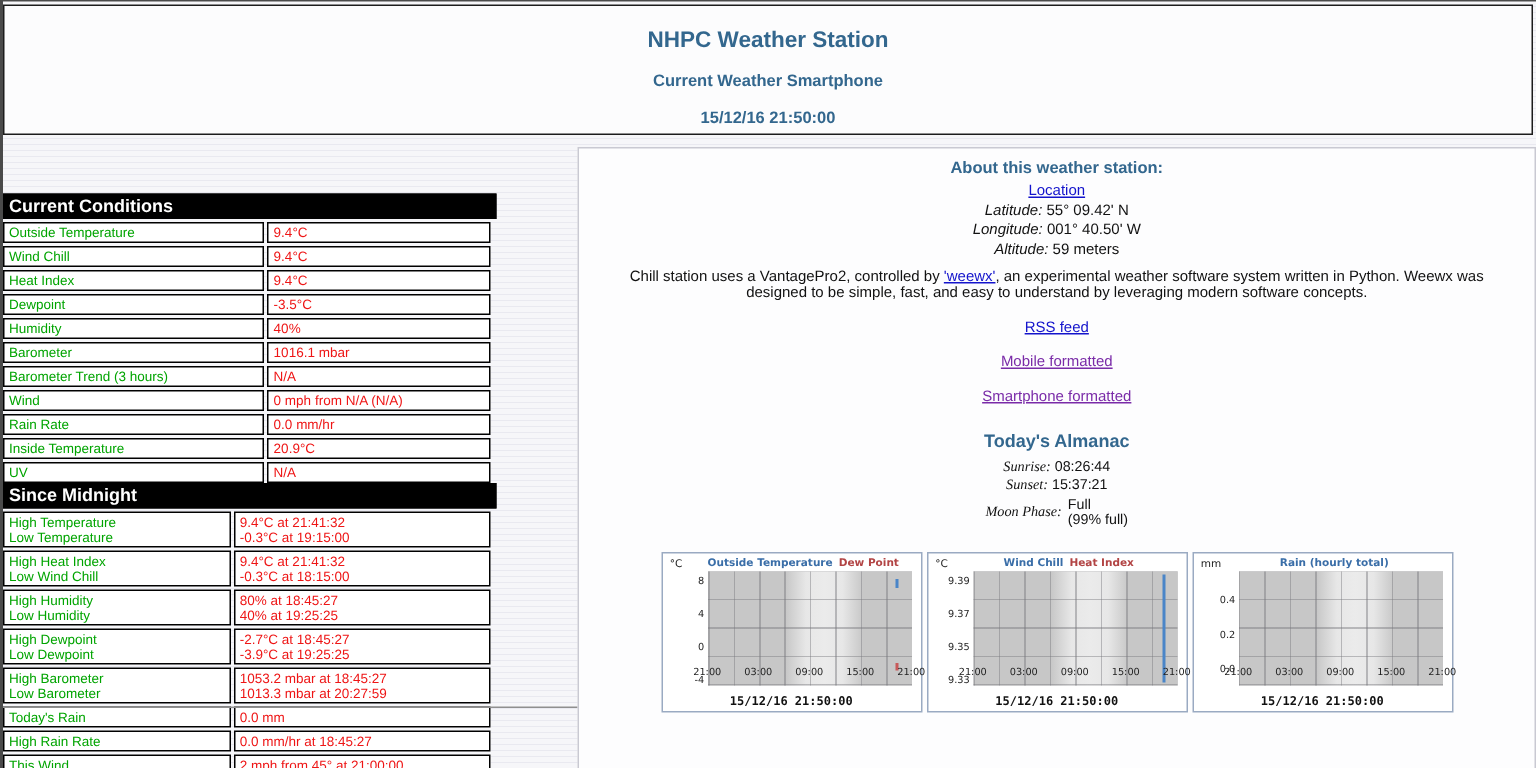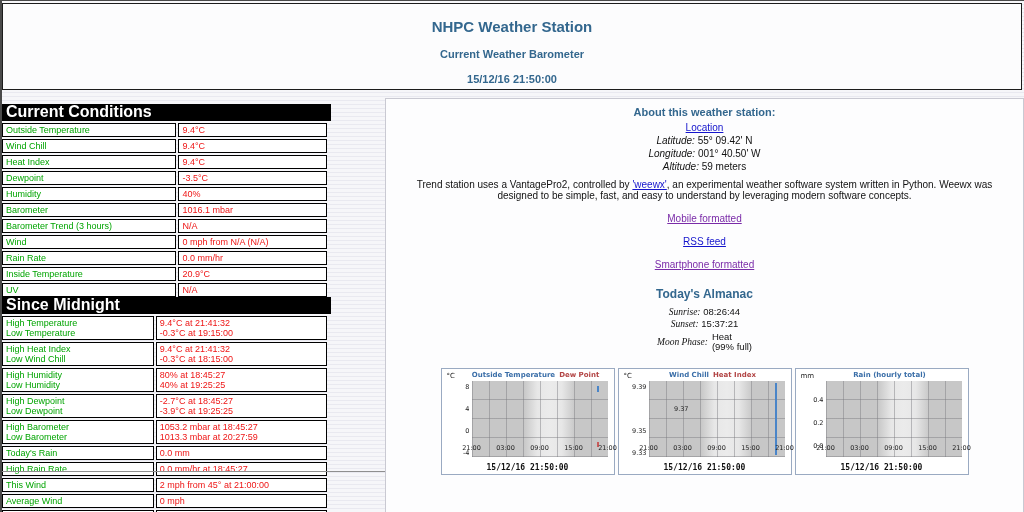--- a/index.html
+++ b/index.html
@@ -13,22 +13,22 @@
   .header-box{
     position:absolute;left:0;top:2px;width:1018px;height:85px;
     background:#fcfcfd;border:1px solid #1c1c1c;text-align:center;z-index:3;
   }
   .header-box .h1{margin-top:14px;font-size:15px;font-weight:bold;color:#33678e;}
   .header-box .h2{margin-top:13px;font-size:11px;font-weight:bold;color:#33678e;}
   
   .left-col{position:absolute;left:0;top:103px;width:329px;z-index:4;}
   .section{position:relative;}
   .section-title{
-    background:#000;color:#fff;font-size:16px;font-weight:bold;
-    padding:2px 3px;border:1px solid #000;height:11px;line-height:10px;
+    background:#000;color:#fff;font-size:12px;font-weight:bold;
+    padding:2px 3px;border:1px solid #000;height:11px;line-height:10px;margin-top:25px;
   }
   table.stats{width:100%;border-collapse:separate;border-spacing:2px 2px;margin-left:-2px;}
   table.stats td{
     border:1px solid #000;background:#fff;padding:1px 3px;
     font-size:9px;line-height:10px;vertical-align:top;
   }
   td.lbl{width:54%;color:#00a400;}
   table.stats.sm td.lbl{width:47%;}
   td.val{color:#ee1515;}
   #since-midnight{position:absolute;top:193px;left:0;width:100%;}
@@ -77,21 +77,21 @@
   
   .frame-line{position:absolute;left:0;top:470px;width:100%;height:1px;background:#8f8f8f;z-index:5;}
 </style>
 </head>
 <body>
 
 <div class="viewport">
 
   <div class="header-box">
     <div class="h1">NHPC Weather Station</div>
-    <div class="h2">Current Weather Barometer</div>
+    <div class="h2">Current Weather Smartphone</div>
     <div class="h2">15/12/16 21:50:00</div>
   </div>
 
   <div class="frame-line"></div>
 
   <div class="left-col">
     <div class="section" id="current-conditions">
       <div class="section-title">Current Conditions</div>
       <table class="stats cc">
           <tbody id="cc-body">
@@ -302,41 +302,41 @@
     <div class="line geo">
       <span class="glabel">Longitude:</span>
       <span>001° 40.50' W</span>
     </div>
     <div class="line geo">
       <span class="glabel">Altitude:</span>
       <span>59 meters</span>
     </div>
 
     <div class="desc">
-      <span>Trend station uses a VantagePro2, controlled by </span><a class="lnk">'weewx'</a><span>, an experimental weather software system written in Python. Weewx was designed to be simple, fast, and easy to understand by leveraging modern software concepts.</span>
-    </div>
-
+      <span>Chill station uses a VantagePro2, controlled by </span><a class="lnk">'weewx'</a><span>, an experimental weather software system written in Python. Weewx was designed to be simple, fast, and easy to understand by leveraging modern software concepts.</span>
+    </div>
+
+    <div class="feed-link"><a class="lnk">RSS feed</a></div>
     <div class="feed-link"><a class="lnk visited">Mobile formatted</a></div>
-    <div class="feed-link"><a class="lnk">RSS feed</a></div>
     <div class="feed-link"><a class="lnk visited">Smartphone formatted</a></div>
 
 
     <div class="almanac-heading">Today's Almanac</div>
     <div class="alm-line" style="margin-top:5px;">
       <span class="alm-label">Sunrise:</span>
       <span>08:26:44</span>
     </div>
     <div class="alm-line">
       <span class="alm-label">Sunset:</span>
       <span>15:37:21</span>
     </div>
     <div class="moon-wrap">
       <span class="alm-label">Moon Phase:</span>
       <span class="moon-val">
-        <div>Heat</div>
+        <div>Full</div>
         <div>(99% full)</div>
       </span>
     </div>
 
     <div class="charts-grid" id="charts-grid">
         <div class="chart-cell">
           <div class="chart-unit">°C</div>
           <div class="chart-title"><span style="color: rgb(58, 110, 168);">Outside Temperature</span><span style="color: rgb(178, 68, 68);">Dew Point</span></div>
           <div class="plot">
             <div class="mark" style="left: 92%; top: 6%; height: 9%; width: 2px; background: rgb(74, 133, 200);"></div>
@@ -353,21 +353,21 @@
           <div class="xtick" style="left: 166px;">21:00</div>
           <div class="chart-caption">15/12/16 21:50:00</div>
         </div>
         <div class="chart-cell">
           <div class="chart-unit">°C</div>
           <div class="chart-title"><span style="color: rgb(58, 110, 168);">Wind Chill</span><span style="color: rgb(178, 68, 68);">Heat Index</span></div>
           <div class="plot">
             <div class="mark" style="left: 93%; top: 2%; height: 96%; width: 2px; background: rgb(74, 133, 200);"></div>
           </div>
           <div class="ytick" style="top: 14.08px;">9.39</div>
-          <div class="ytick" style="top: 36.12px; padding-left: 42px;">9.37</div>
+          <div class="ytick" style="top: 36.12px;">9.37</div>
           <div class="ytick" style="top: 58.16px;">9.35</div>
           <div class="ytick" style="top: 80.2px;">9.33</div>
           <div class="xtick" style="left: 30px;">21:00</div>
           <div class="xtick" style="left: 64px;">03:00</div>
           <div class="xtick" style="left: 98px;">09:00</div>
           <div class="xtick" style="left: 132px;">15:00</div>
           <div class="xtick" style="left: 166px;">21:00</div>
           <div class="chart-caption">15/12/16 21:50:00</div>
         </div>
         <div class="chart-cell">

